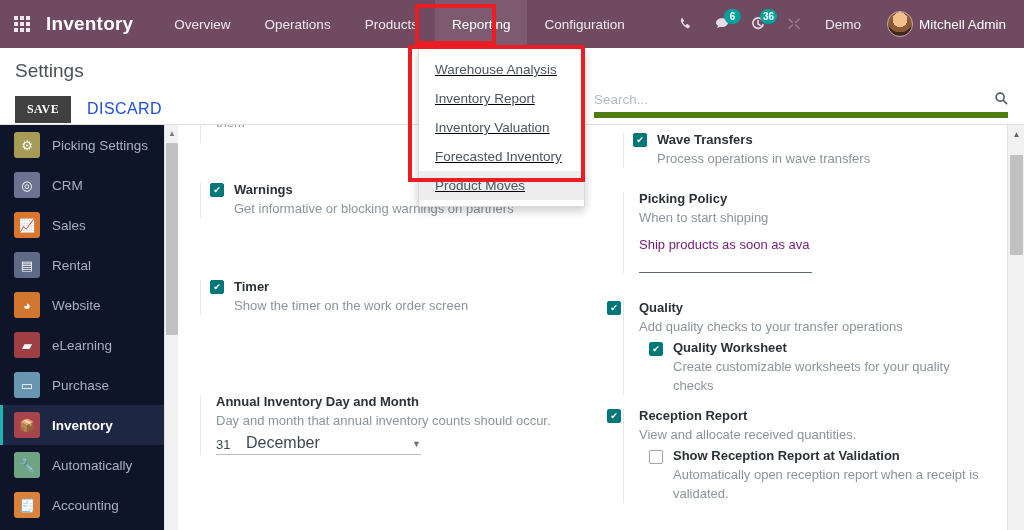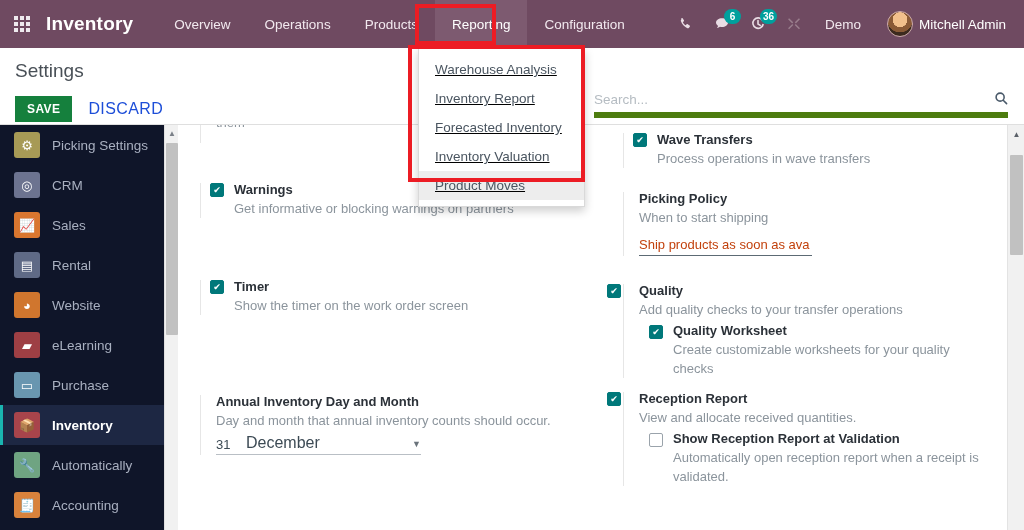--- a/index.html
+++ b/index.html
@@ -71,23 +71,23 @@
   .ctrl {
     position: absolute; top: 48px; left: 0; width: 1024px; height: 77px;
     background: #ffffff; border-bottom: 1px solid #dfdfdf;
   }
   .page-title {
     position: absolute; left: 15px; top: 12px;
     font-size: 19px; color: #495057;
   }
   .btn-row { position: absolute; left: 15px; top: 46px; display: flex; align-items: center; gap: 6px; }
   .btn-save {
-    background: #15803d; color: #ffffff; border: none;
+    background: #404040; color: #ffffff; border: none;
     font-size: 12px; font-weight: bold; letter-spacing: .4px;
-    padding: 6px 12px; cursor: pointer; font-family: Liberation Sans, sans-serif;
+    padding: 6px 12px; cursor: pointer; font-family: Liberation Serif, serif;
   }
   .btn-discard {
     background: transparent; color: #1d4ed8; border: none;
     font-size: 16px; font-weight: normal; letter-spacing: .4px;
     padding: 6px 10px; cursor: pointer; font-family: inherit;
   }
   .searchbox {
     position: absolute; right: 16px; top: 43px; width: 414px;
     border-bottom: 6px solid #4d7c0f;
     display: flex; align-items: center; padding-bottom: 4px;
@@ -168,21 +168,21 @@
   .s-desc { font-size: 13px; color: #8b949c; line-height: 19px; }
   .sub {
     position: relative; padding-left: 34px; margin-top: 3px;
   }
   .sub .cb { left: 10px; top: 3px; }
   .ghost-text { font-size: 13px; color: #8b949c; line-height: 19px; }
 
   .sel-line {
     margin-top: 10px; width: 173px;
     border-bottom: 1px solid #5c6a74;
-    font-size: 13px; color: #c2410c; padding-bottom: 3px;
+    font-size: 13px; color: #701a75; padding-bottom: 20px;
     white-space: nowrap; overflow: hidden; cursor: pointer;
   }
   .date-row {
     display: flex; align-items: flex-end; gap: 10px;
     margin-top: 4px; width: 205px; border-bottom: 1px solid #b9bfc5; padding-bottom: 2px;
   }
   .date-day { font-size: 13px; color: #3c4a54; width: 20px; }
   .date-month { font-size: 16px; color: #3c4a54; flex: 1; }
   .caret { font-size: 9px; color: #6a737b; padding-bottom: 3px; }
 
@@ -427,21 +427,21 @@
   </div>
 
   <div class="mn-scroll">
     <div class="mn-arrow">▲</div>
     <div class="mn-thumb"></div>
   </div>
 
   <div class="dropdown">
     <div class="dd-item">Warehouse Analysis</div>
     <div class="dd-item">Inventory Report</div>
+    <div class="dd-item">Inventory Valuation</div>
     <div class="dd-item">Forecasted Inventory</div>
-    <div class="dd-item">Inventory Valuation</div>
     <div class="dd-item hover">Product Moves</div>
   </div>
 
   <div class="redbox" id="redbox-reporting"></div>
   <div class="redbox" id="redbox-dropdown"></div>
 
 </div>
 
 </body></html>

